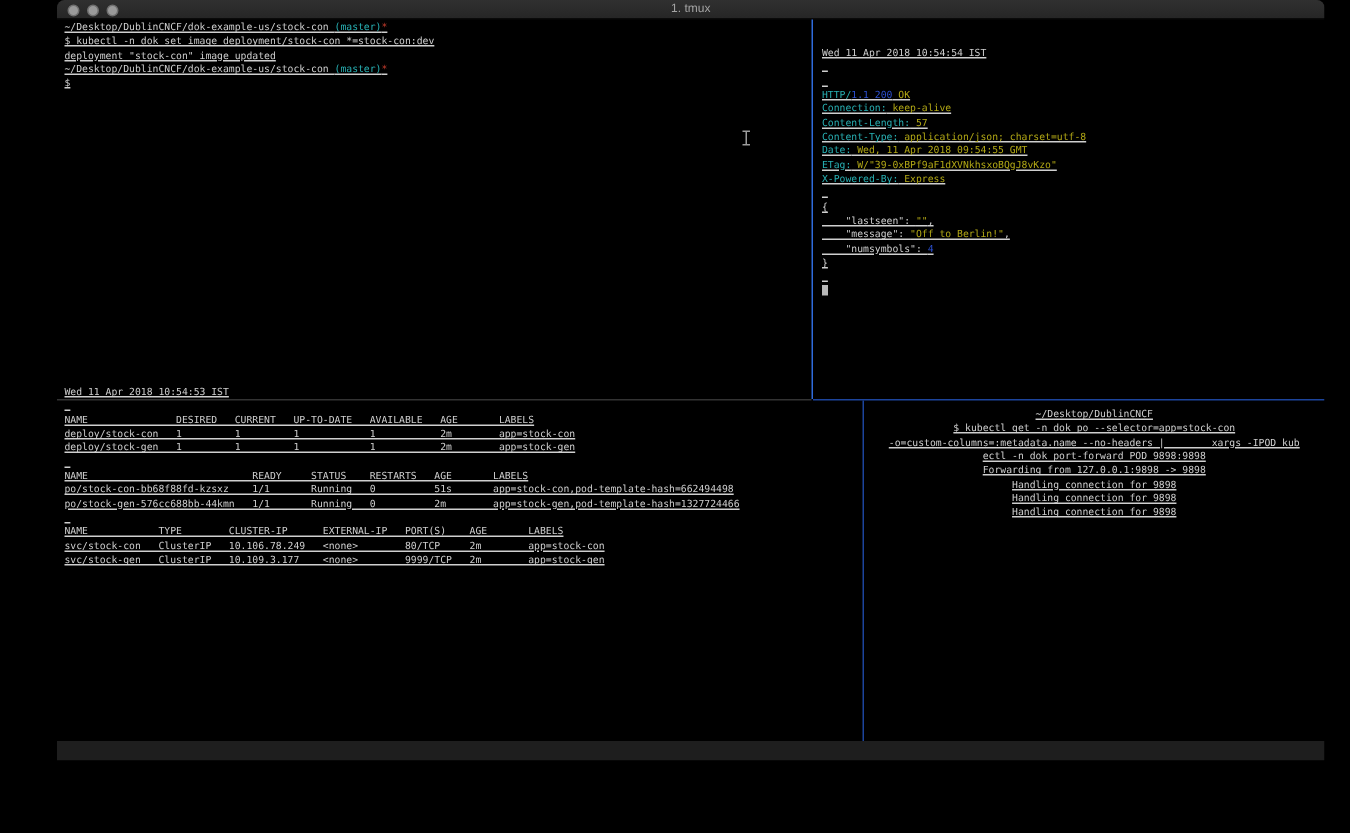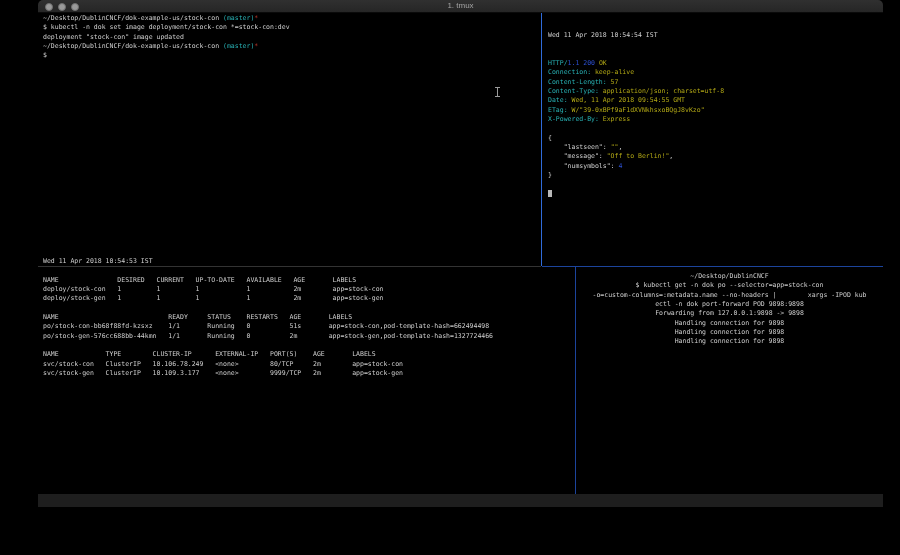--- a/index.html
+++ b/index.html
@@ -29,21 +29,21 @@
     color:var(--titlebar_text,#a3a3a3);
     font-family:"Liberation Sans","DejaVu Sans",sans-serif;
   }
   .content{position:absolute;left:0;top:13px;width:845px;height:481px;}
   pre.term{
     margin:0;position:absolute;
     font-family:"DejaVu Sans Mono","Liberation Mono",monospace;
     font-size:6.5px;line-height:9.34px;
     color:var(--text_default,#cfcfcf);
   }
-  .tline{height:9.34px;white-space:pre;}
+  .tline{height:9.34px;white-space:pre;text-decoration:underline;}
   .seg-w{color:var(--text_default,#cfcfcf);}
   .seg-c{color:var(--text_cyan,#28b1b4);}
   .seg-y{color:var(--text_yellow,#b2a815);text-align:right;}
   .seg-b{color:var(--text_blue,#2c50d2);}
   .seg-r{color:var(--text_red,#c0392b);}
   .seg-cur{display:inline-block;width:4px;height:7px;background:var(--cursor_color,#b8b8b8);}
   
   #pane-tl{left:5px;  top:1px;  width:470px;height:240px;}
   #pane-tr{left:510px; top:18px;  width:330px;height:240px;}
   #pane-bl{left:5px;  top:244px;width:500px;height:220px;}

